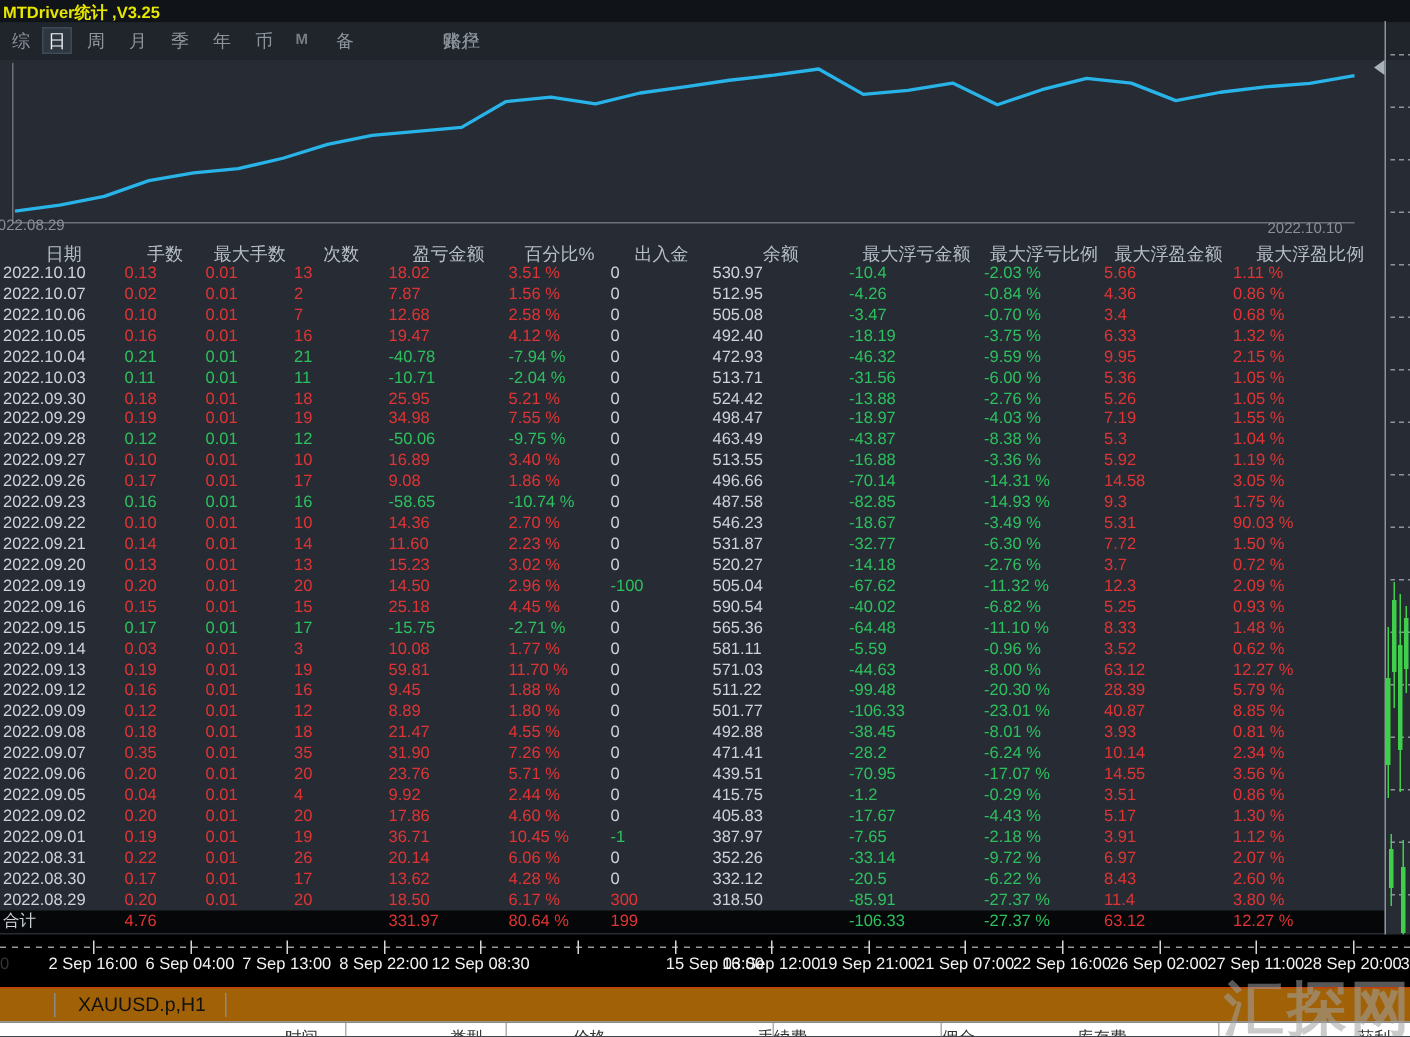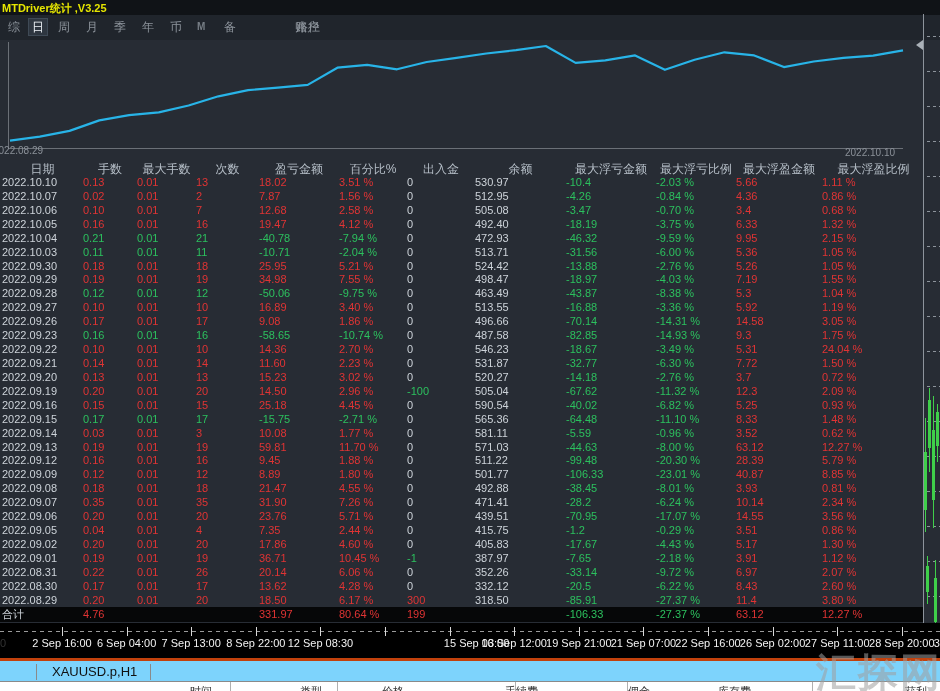--- a/index.html
+++ b/index.html
@@ -38,21 +38,21 @@
     border-bottom:5px solid transparent;border-right:7px solid #aab1b8;cursor:pointer;}
   .candle{position:absolute;background:#3fcf4a;}
   
   .axisbar{left:0;top:623px;width:940px;height:35px;background:#000;}
   .dashline{left:0;top:631px;width:940px;height:1px;
     background:repeating-linear-gradient(90deg,#9a9a9a 0 4px,transparent 4px 8px);}
   .tick{position:absolute;top:627px;width:1px;height:9px;background:#d7d7d7;}
   .tlab{position:absolute;top:637px;transform:translateX(-50%);color:#f2f2f2;font-size:11px;white-space:nowrap;}
   .tlab.frag{transform:none;}
   
-  .tabbar{left:0;top:658px;width:940px;height:23px;background:#7dd3fc;border-top:3px solid #c2410c;box-sizing:border-box;}
+  .tabbar{left:0;top:658px;width:940px;height:23px;background:#a16207;border-top:1px solid #c2410c;box-sizing:border-box;}
   .pipe{position:absolute;top:3px;width:1px;height:16px;background:#8a8a8a;}
   .tablabel{position:absolute;left:52px;top:3px;color:#111;font-size:13px;cursor:pointer;}
   
   .strip{left:0;top:681px;width:940px;height:10px;background:#fff;border-top:1px solid #8a8a8a;box-sizing:border-box;overflow:hidden;}
   .sv{position:absolute;top:0;width:1px;height:10px;background:#b0b0b0;}
   .frag{position:absolute;top:2px;color:#333;font-size:11px;white-space:nowrap;}
   .watermark{right:-2px;top:645px;color:#a0a0a0;opacity:.55;font-size:40px;font-weight:bold;letter-spacing:2px;z-index:9;}
 </style>
 </head>
 <body>
@@ -278,21 +278,21 @@
         <div class="red">0.10</div>
         <div class="red">0.01</div>
         <div class="red">10</div>
         <div class="red">14.36</div>
         <div class="red">2.70 %</div>
         <div class="neu">0</div>
         <div class="neu">546.23</div>
         <div class="green">-18.67</div>
         <div class="green">-3.49 %</div>
         <div class="red">5.31</div>
-        <div class="red">24.04 %</div>
+        <div class="red">90.03 %</div>
       </div>
       <div class="trow">
         <div class="neu">2022.09.21</div>
         <div class="red">0.14</div>
         <div class="red">0.01</div>
         <div class="red">14</div>
         <div class="red">11.60</div>
         <div class="red">2.23 %</div>
         <div class="neu">0</div>
         <div class="neu">531.87</div>
@@ -453,21 +453,21 @@
         <div class="green">-70.95</div>
         <div class="green">-17.07 %</div>
         <div class="red">14.55</div>
         <div class="red">3.56 %</div>
       </div>
       <div class="trow">
         <div class="neu">2022.09.05</div>
         <div class="red">0.04</div>
         <div class="red">0.01</div>
         <div class="red">4</div>
-        <div class="red">7.35</div>
+        <div class="red">9.92</div>
         <div class="red">2.44 %</div>
         <div class="neu">0</div>
         <div class="neu">415.75</div>
         <div class="green">-1.2</div>
         <div class="green">-0.29 %</div>
         <div class="red">3.51</div>
         <div class="red">0.86 %</div>
       </div>
       <div class="trow">
         <div class="neu">2022.09.02</div>

